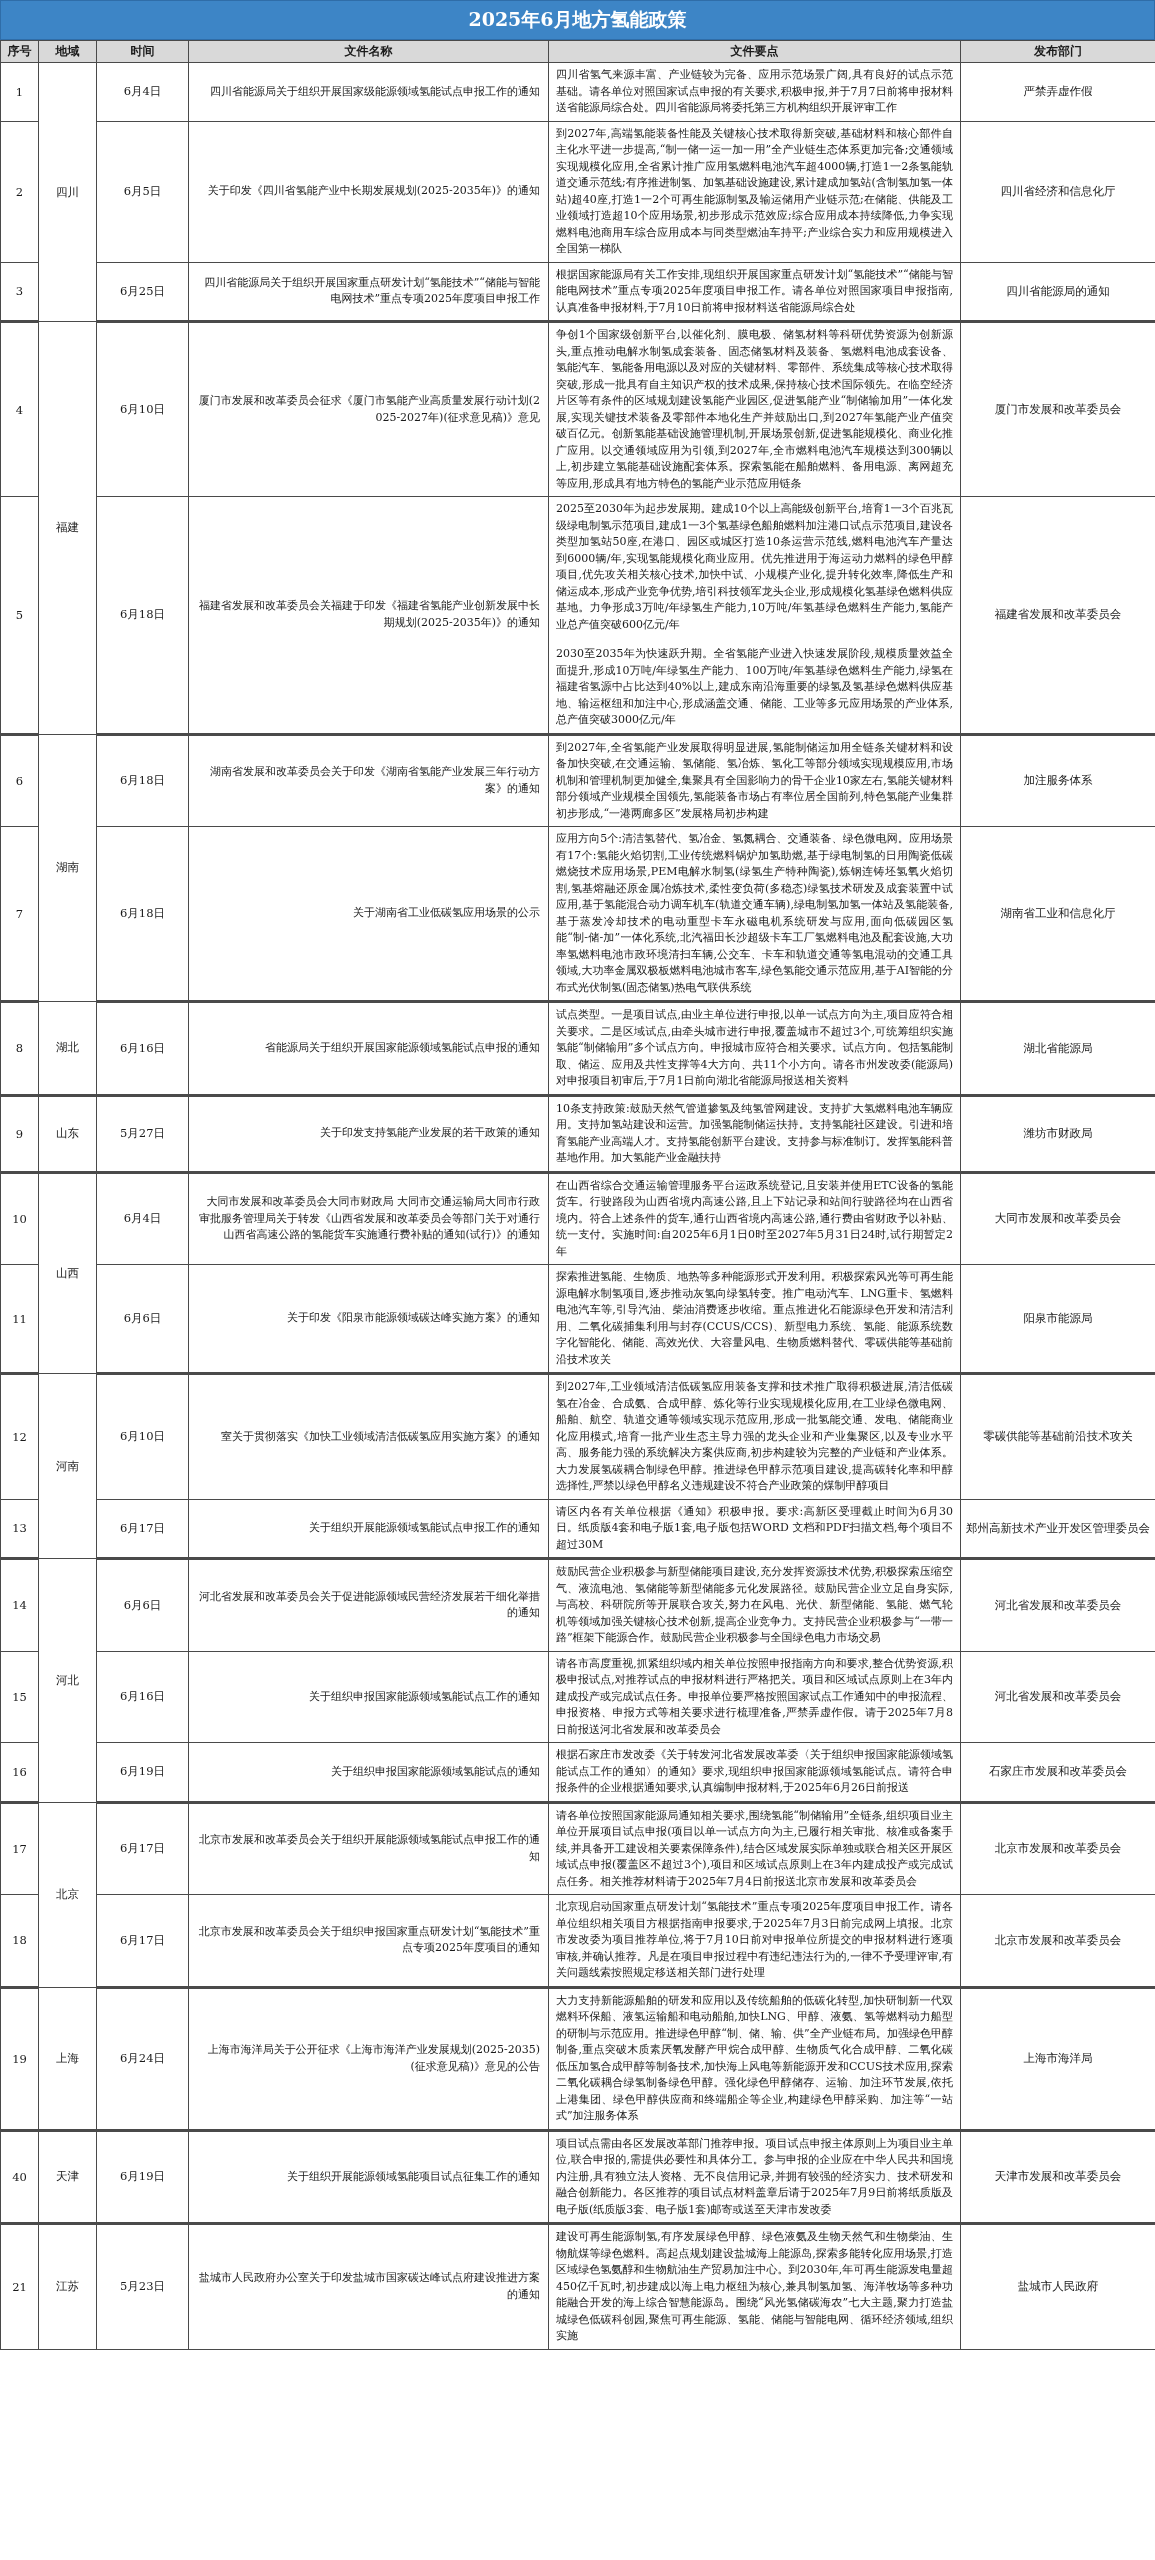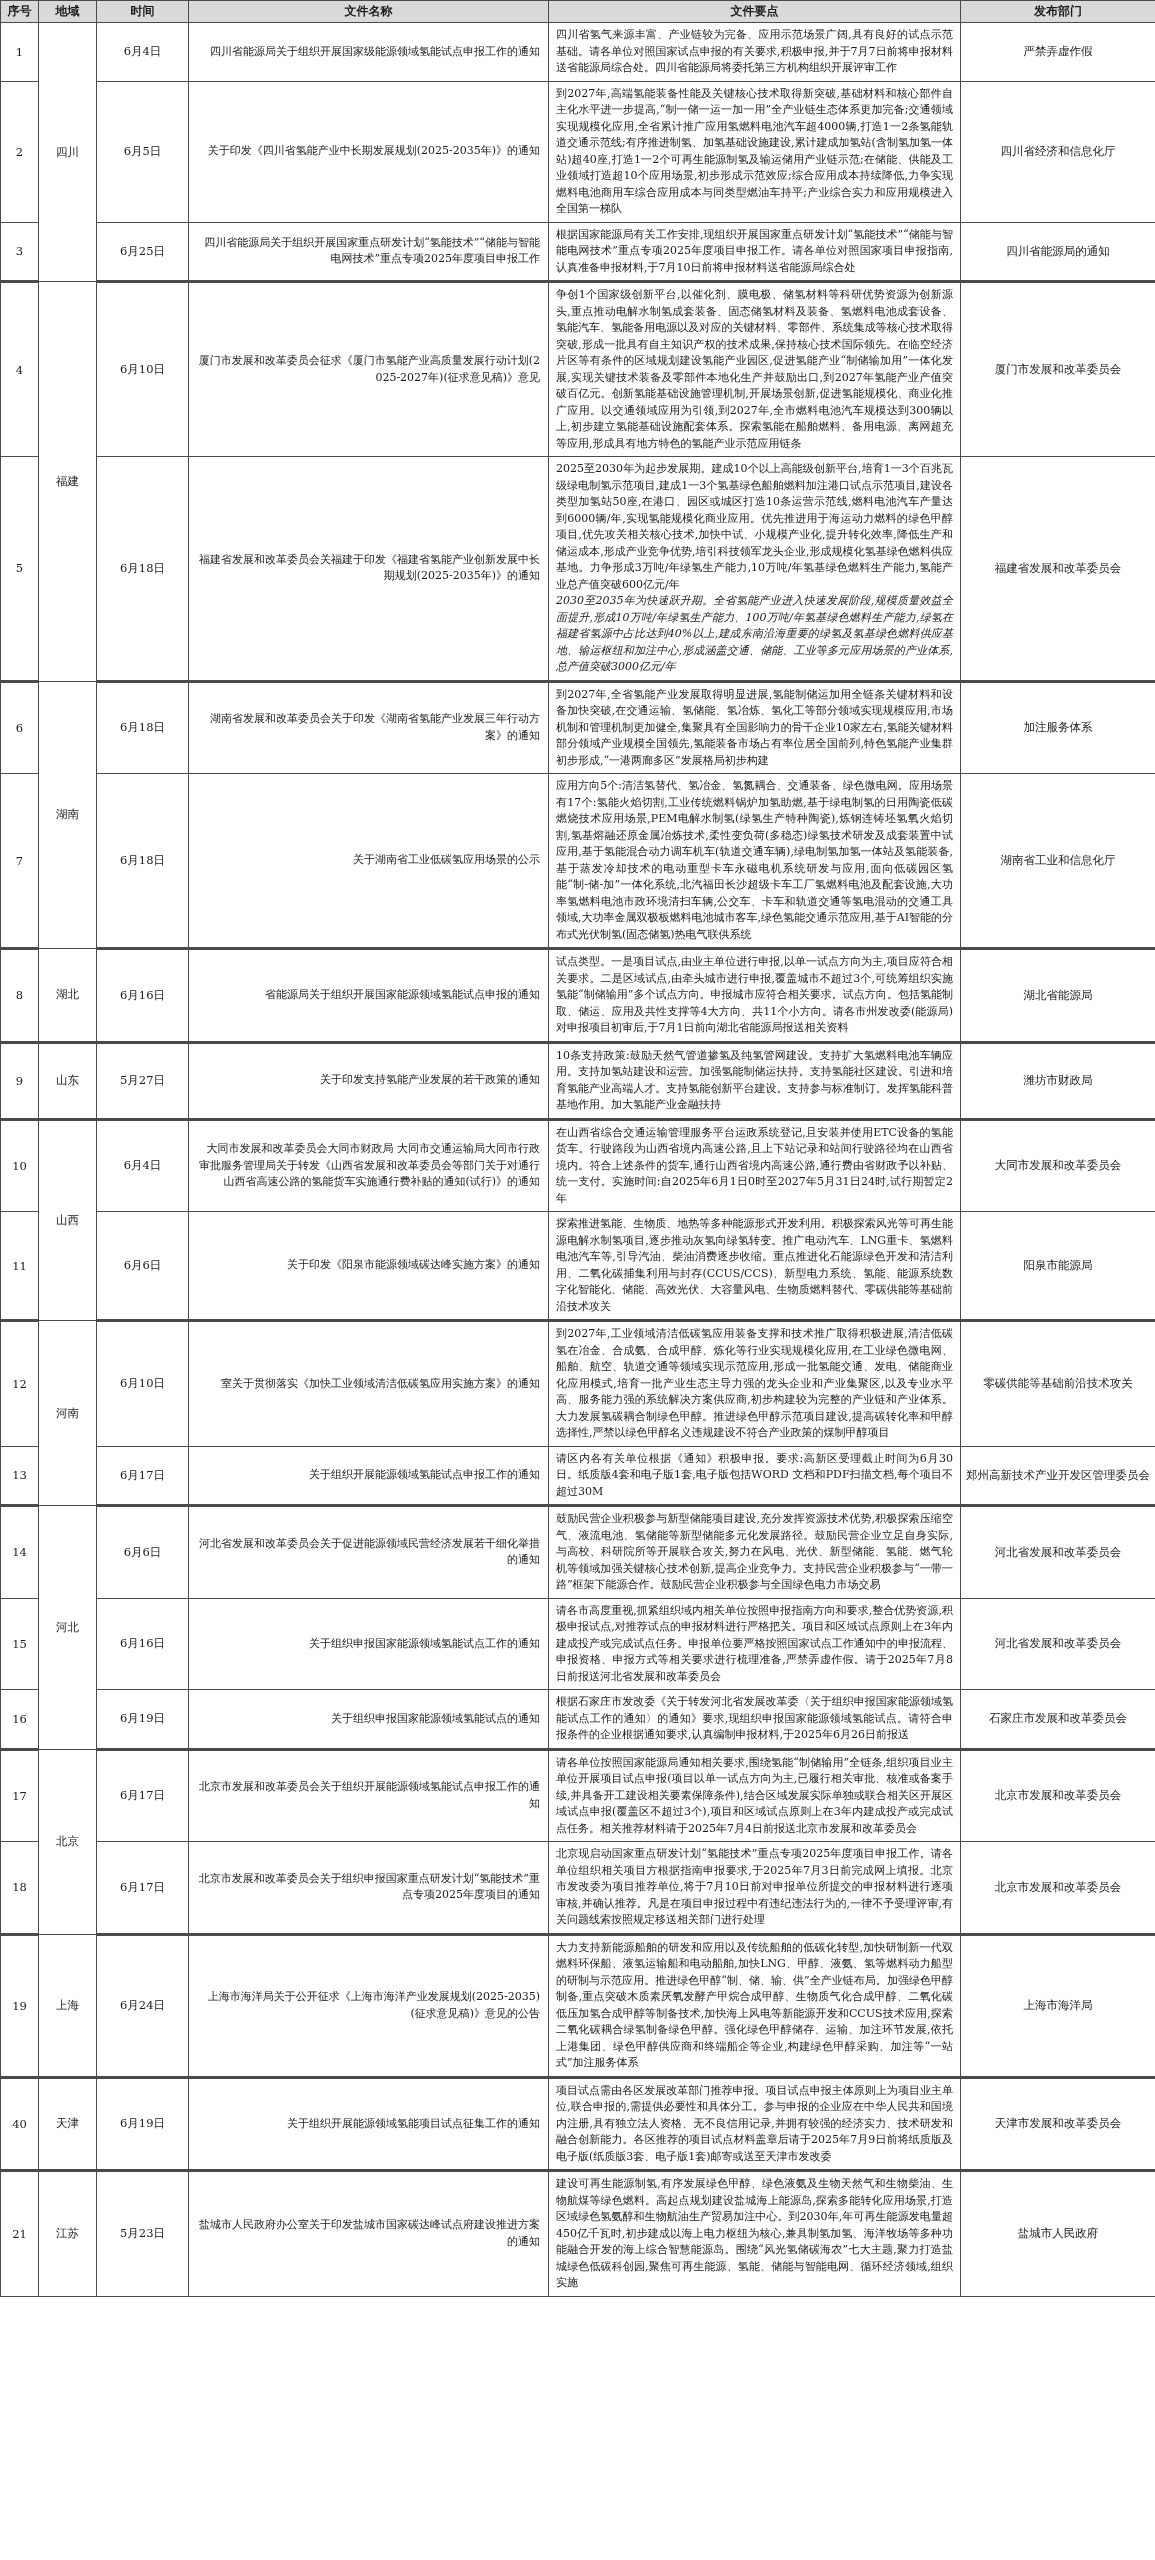--- a/index.html
+++ b/index.html
@@ -51,33 +51,34 @@
     padding: 3px 8px;
     line-height: 1.5;
   }
   td.c-points {
     text-align: left;
     font-size: 11px;
     padding: 4px 7px;
     line-height: 1.5;
     text-align: justify;
   }
-  td.c-points div + div { margin-top: 0; font-style: italic; }
+  td.c-points div + div { margin-top: 13px; }
   td.c-dept {
     text-align: center;
     font-size: 11.5px;
     padding: 3px 4px;
     line-height: 1.45;
   }
   tr.group-end td { border-bottom-width: 3px; }
 </style>
 </head>
 <body>
 
 <div class="page">
+  <div class="title-bar">2025年6月地方氢能政策</div>
   <table class="policy">
     <colgroup>
       <col style="width:38px">
       <col style="width:58px">
       <col style="width:92px">
       <col style="width:360px">
       <col style="width:412px">
       <col style="width:195px">
     </colgroup>
     <thead>

